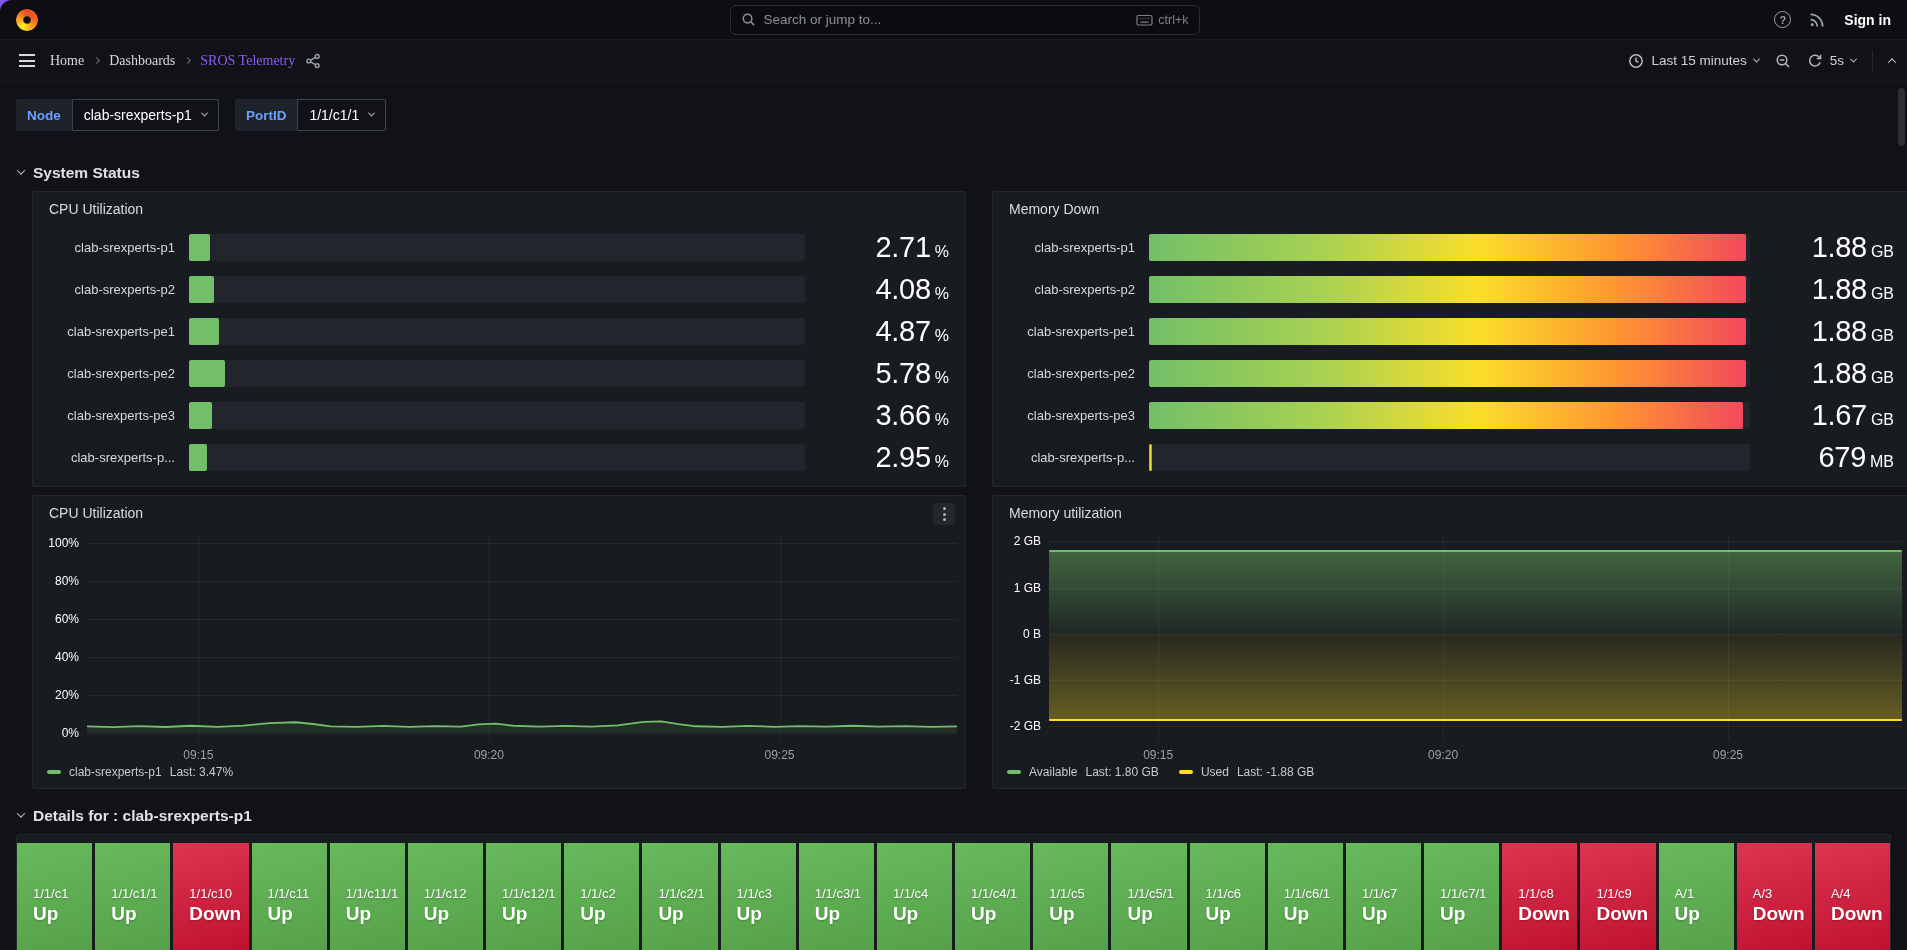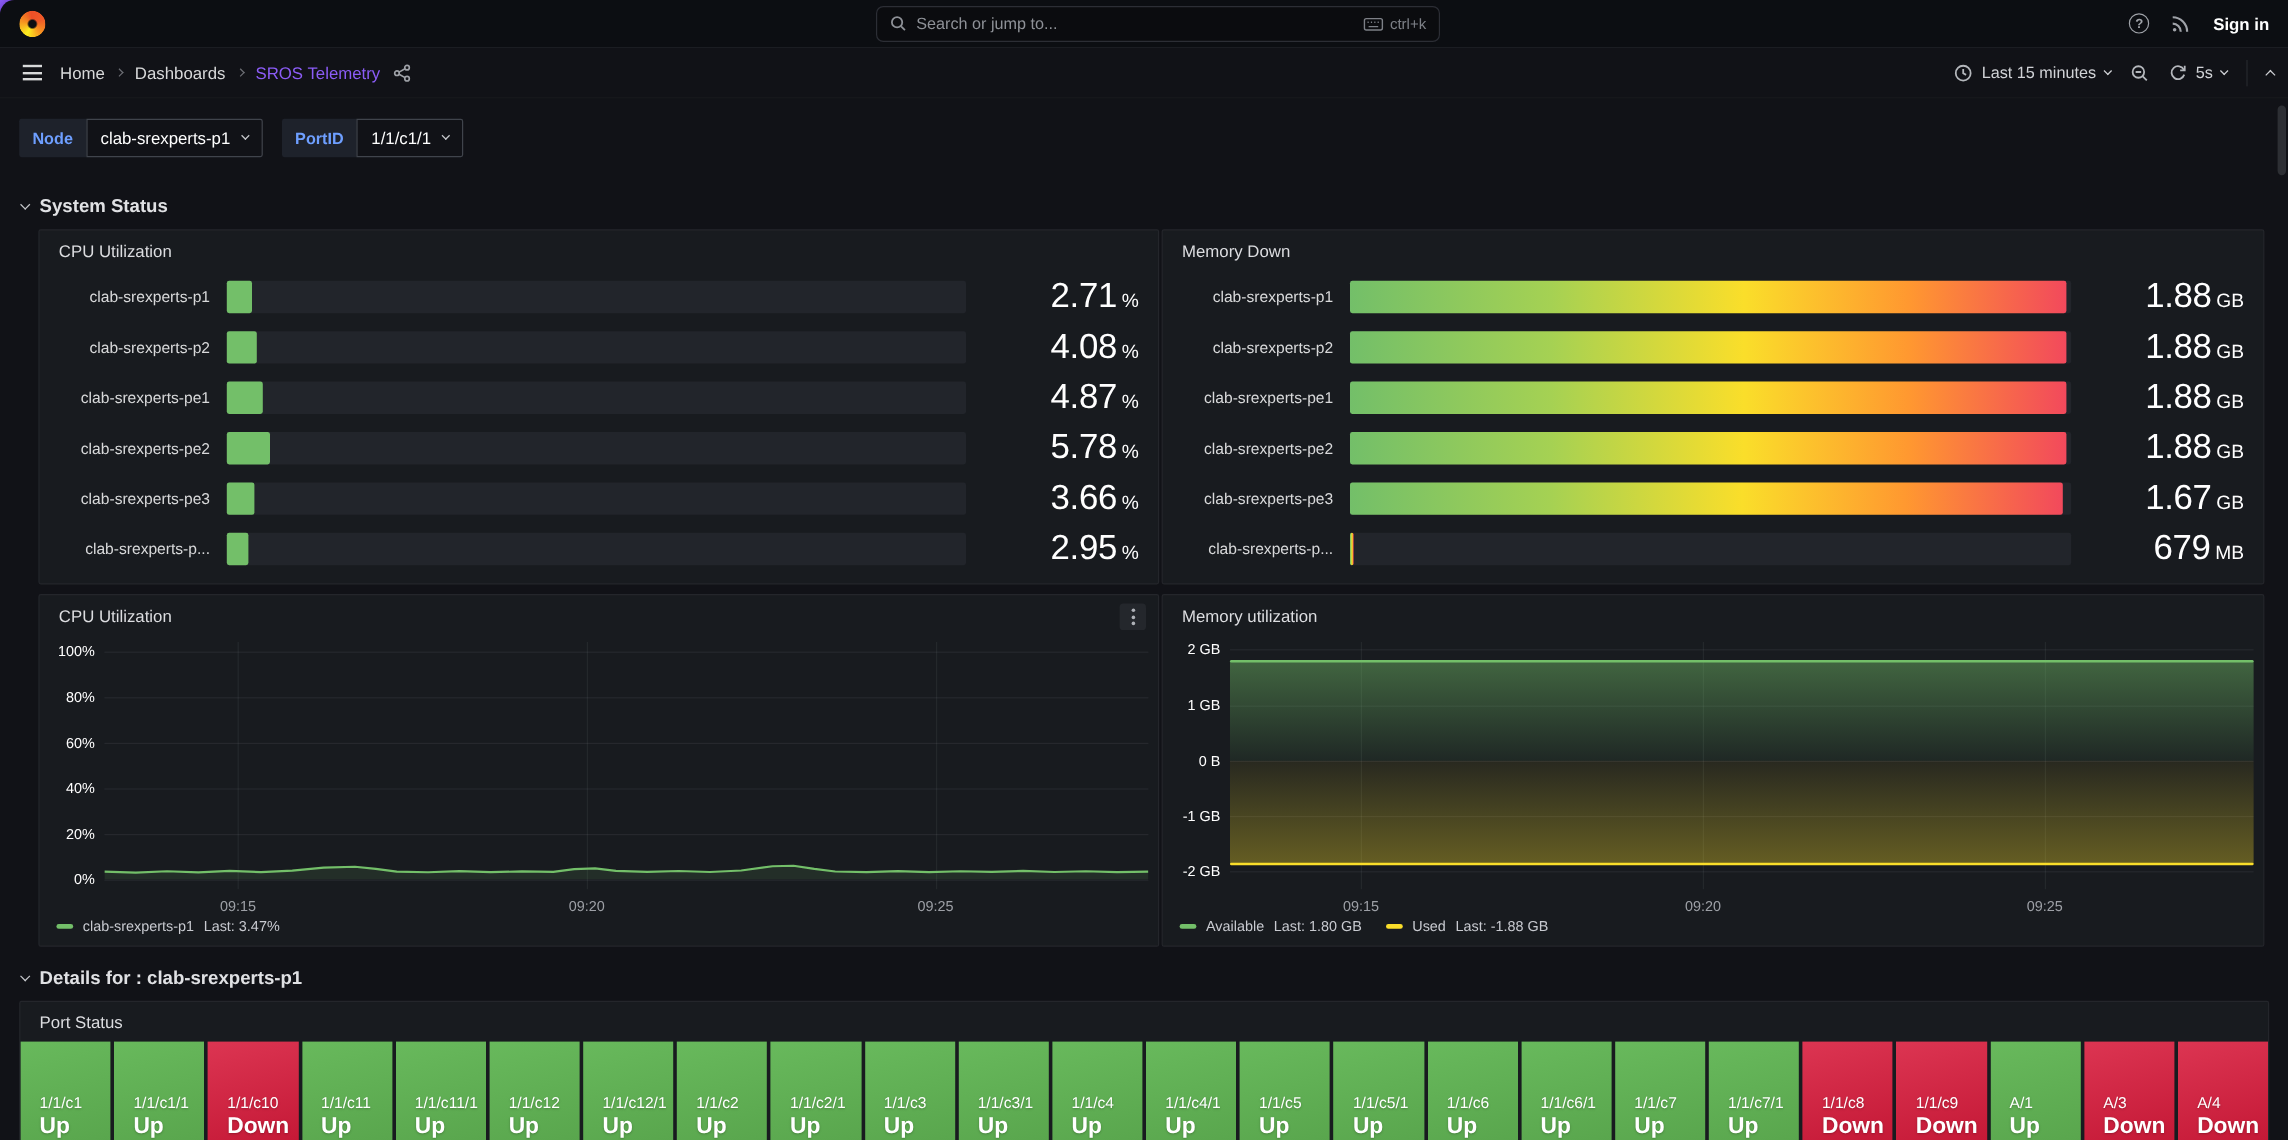--- a/index.html
+++ b/index.html
@@ -34,21 +34,21 @@
     font-weight:700; cursor:pointer; }
   .signin { color:#ffffff; font-size:14px; font-weight:600; cursor:pointer; }
 
   
   .subnav { height:42px; display:flex; align-items:center; padding:0 12px;
     border-bottom:1px solid #18191d; background:#111217; }
   .burger { width:30px; height:30px; display:flex; flex-direction:column; gap:3.5px;
     align-items:center; justify-content:center; cursor:pointer; margin-right:8px; }
   .burger i { display:block; width:16px; height:2px; background:#d8d9da; }
   .crumbs { display:flex; align-items:center; gap:10px; font-size:14px; }
-  .crumb { color:#d8d9da; cursor:pointer; }
+  .crumb { color:#d8d9da; cursor:pointer;font-family:Liberation Serif, serif; }
   .crumb.current { color:#8b5cf6; cursor:default; }
   .share-ic { margin-left:10px; cursor:pointer; display:flex; color:#9fa2a8; }
   .toolbar-right { margin-left:auto; display:flex; align-items:center; gap:16px; color:#c7c9cd; }
   .tb-item { display:flex; align-items:center; gap:7px; font-size:13.5px; cursor:pointer; color:#d0d2d6; }
   .tb-item svg { color:#b4b7bc; }
   .vdivider { width:1px; height:22px; background:#26282d; }
   .chev { display:inline-block; width:6px; height:6px;
     border-right:1.6px solid currentColor; border-bottom:1.6px solid currentColor;
     transform:rotate(45deg) translate(-1px,-1px); }
   .chev.up { transform:rotate(-135deg) translate(-1px,-1px); }
@@ -64,21 +64,21 @@
   .var-label { background:#1e222b; color:#6e9fff; font-size:13.5px; font-weight:600;
     display:flex; align-items:center; padding:0 11px; border-radius:2px 0 0 2px; cursor:default; }
   .var-value { border:1px solid #40444c; border-radius:0 2px 2px 0; display:flex;
     align-items:center; gap:10px; padding:0 11px; font-size:14px; color:#ffffff; cursor:pointer; }
   .var-value .chev { color:#c7c9cd; margin-top:-2px; }
 
   .section-header { display:flex; align-items:center; gap:9px; margin:33px 0 9px 2px;
     font-size:15.5px; font-weight:700; color:#e0e1e4; cursor:pointer; }
   .section-header .chev { color:#c7c9cd; margin-top:-3px; }
 
-  .row-grid { display:grid; grid-template-columns: 934px 919px; gap:2px;padding-left:16px; }
+  .row-grid { display:grid; grid-template-columns: 934px 919px; gap:26px;padding-left:16px; }
   .panel { background:#181b1f; border:1px solid #24262b; border-radius:2px; position:relative; }
   .panel-title { padding:9px 16px 0 16px; font-size:14px; font-weight:500; color:#dcdde0; }
   .panel.h296 { height:296px; }
   .panel.h294 { height:294px; }
   .kebab { position:absolute; top:7px; right:10px; width:22px; height:22px; border-radius:3px;
     background:#24272c; display:flex; flex-direction:column; gap:2.5px; align-items:center;
     justify-content:center; cursor:pointer; }
   .kebab i { width:3px; height:3px; border-radius:50%; background:#aeb1b7; }
 
   
@@ -476,21 +476,20 @@
       </div>
     </section>
   </div>
 
   <div class="section-header" style="margin-top:18px;">
     <span class="chev"></span>
     <span>Details for : clab-srexperts-p1</span>
   </div>
 
   <section class="panel port-panel">
-    <div class="panel-title">Port Status</div>
     <div class="port-tiles">
 
     <div class="port-tile up">
         <span class="port-name">1/1/c1</span>
         <span class="port-state">Up</span>
       </div>
         <div class="port-tile up">
         <span class="port-name">1/1/c1/1</span>
         <span class="port-state">Up</span>
       </div>

